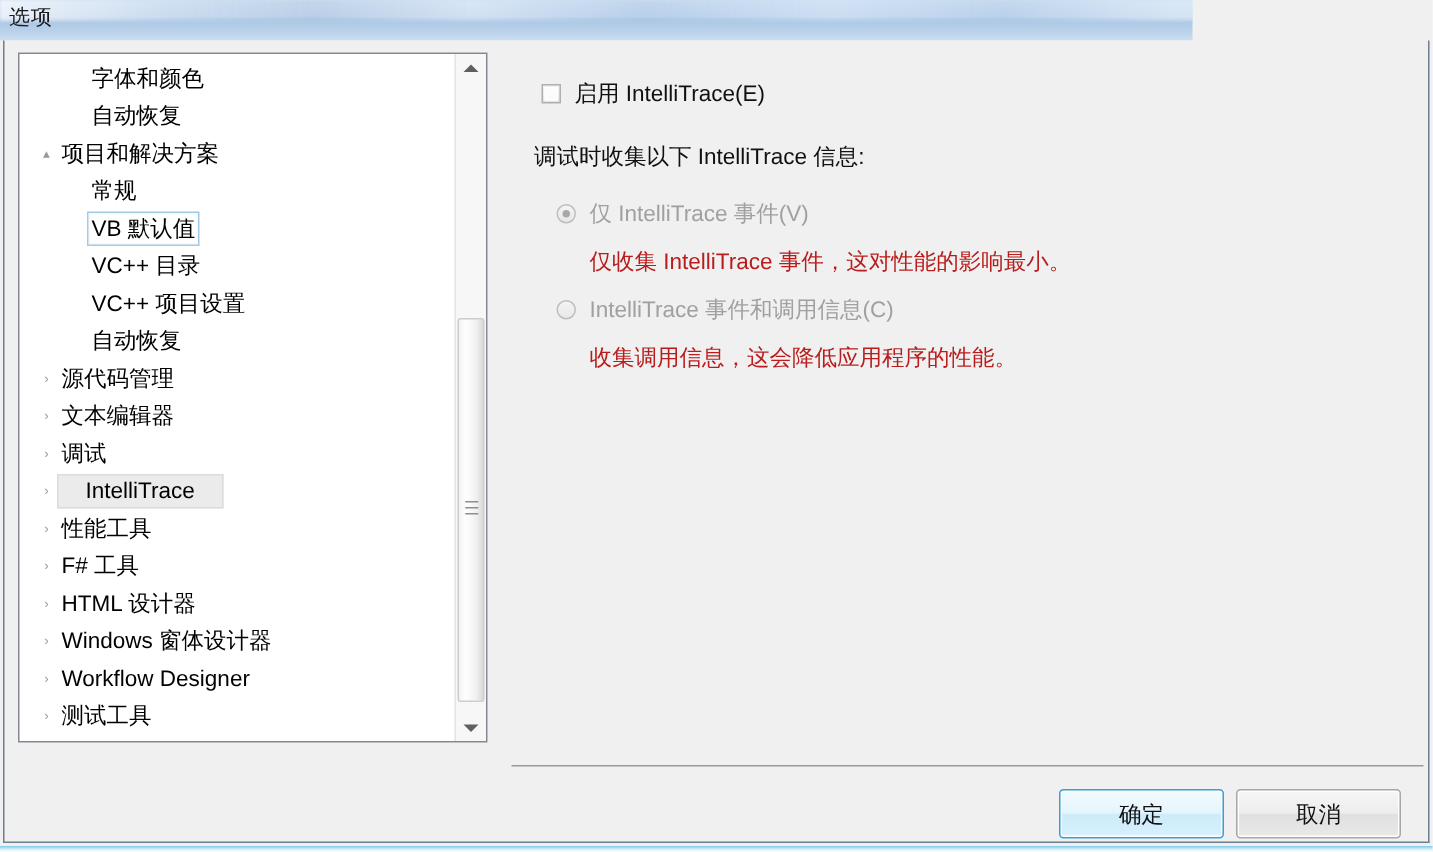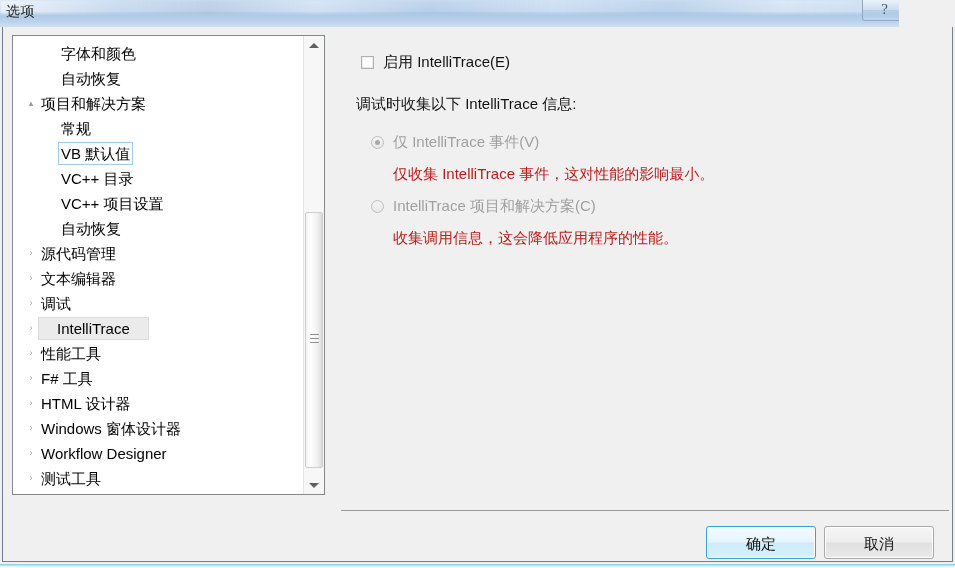--- a/index.html
+++ b/index.html
@@ -20,21 +20,21 @@
     left: 0; top: 0;
     width: 955px;
     height: 568px;
     background: #f0f0f0;
   }
 
   
   #titlebar {
     position: absolute;
     left: 0; top: 0;
-    width: 899px;
+    width: 795px;
     height: 27px;
     background: linear-gradient(to bottom,
         #cfe0f2 0%,
         #bed4ec 42%,
         #a9c6e4 46%,
         #bad1ea 78%,
         #cde0f2 100%);
     overflow: hidden;
   }
   #titlebar-glass {
@@ -407,21 +407,21 @@
       </label>
 
       <div class="desc-line">调试时收集以下 IntelliTrace 信息:</div>
 
       <label class="radio-row" id="radio1">
         <span class="radio checked"></span><span>仅 IntelliTrace 事件(V)</span>
       </label>
       <div class="sub-text" id="subtext1">仅收集 IntelliTrace 事件，这对性能的影响最小。</div>
 
       <label class="radio-row" id="radio2">
-        <span class="radio"></span><span>IntelliTrace 项目和解决方案(C)</span>
+        <span class="radio"></span><span>IntelliTrace 事件和调用信息(C)</span>
       </label>
       <div class="sub-text" id="subtext2">收集调用信息，这会降低应用程序的性能。</div>
 
     </div>
 
     <div id="separator"></div>
 
     <div class="dlg-btn" id="ok-btn">确定</div>
     <div class="dlg-btn" id="cancel-btn">取消</div>
 

